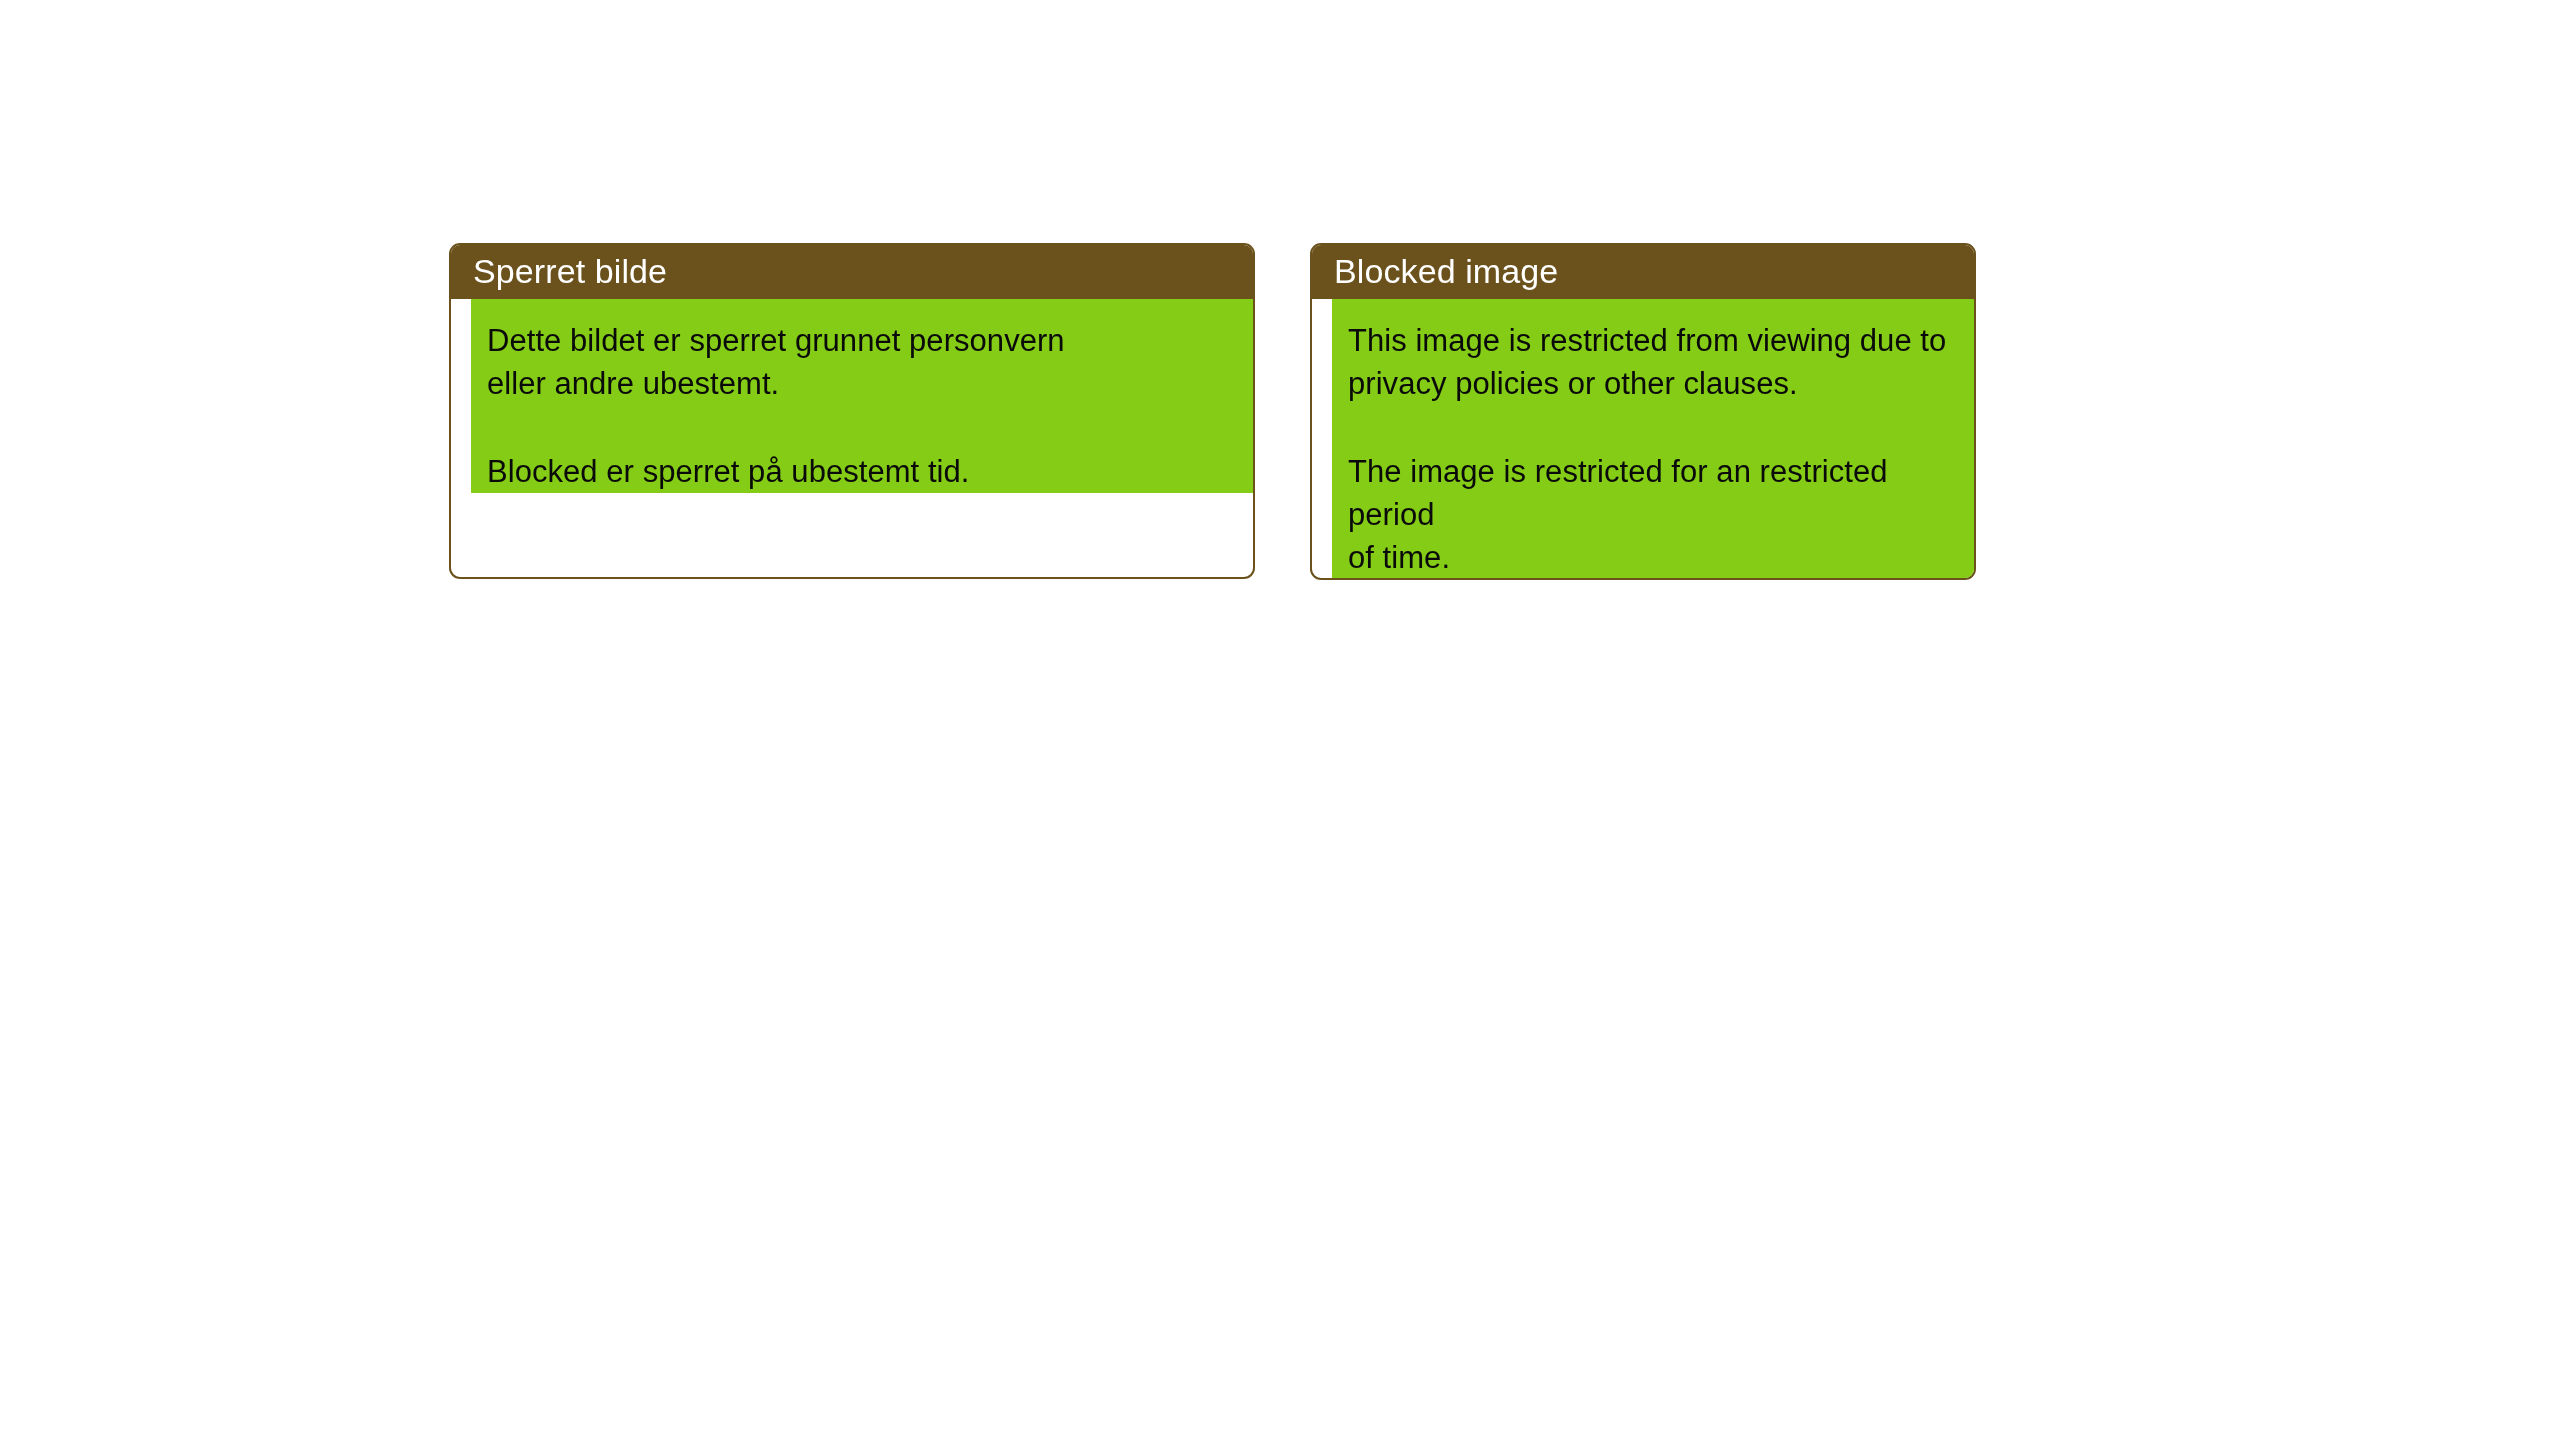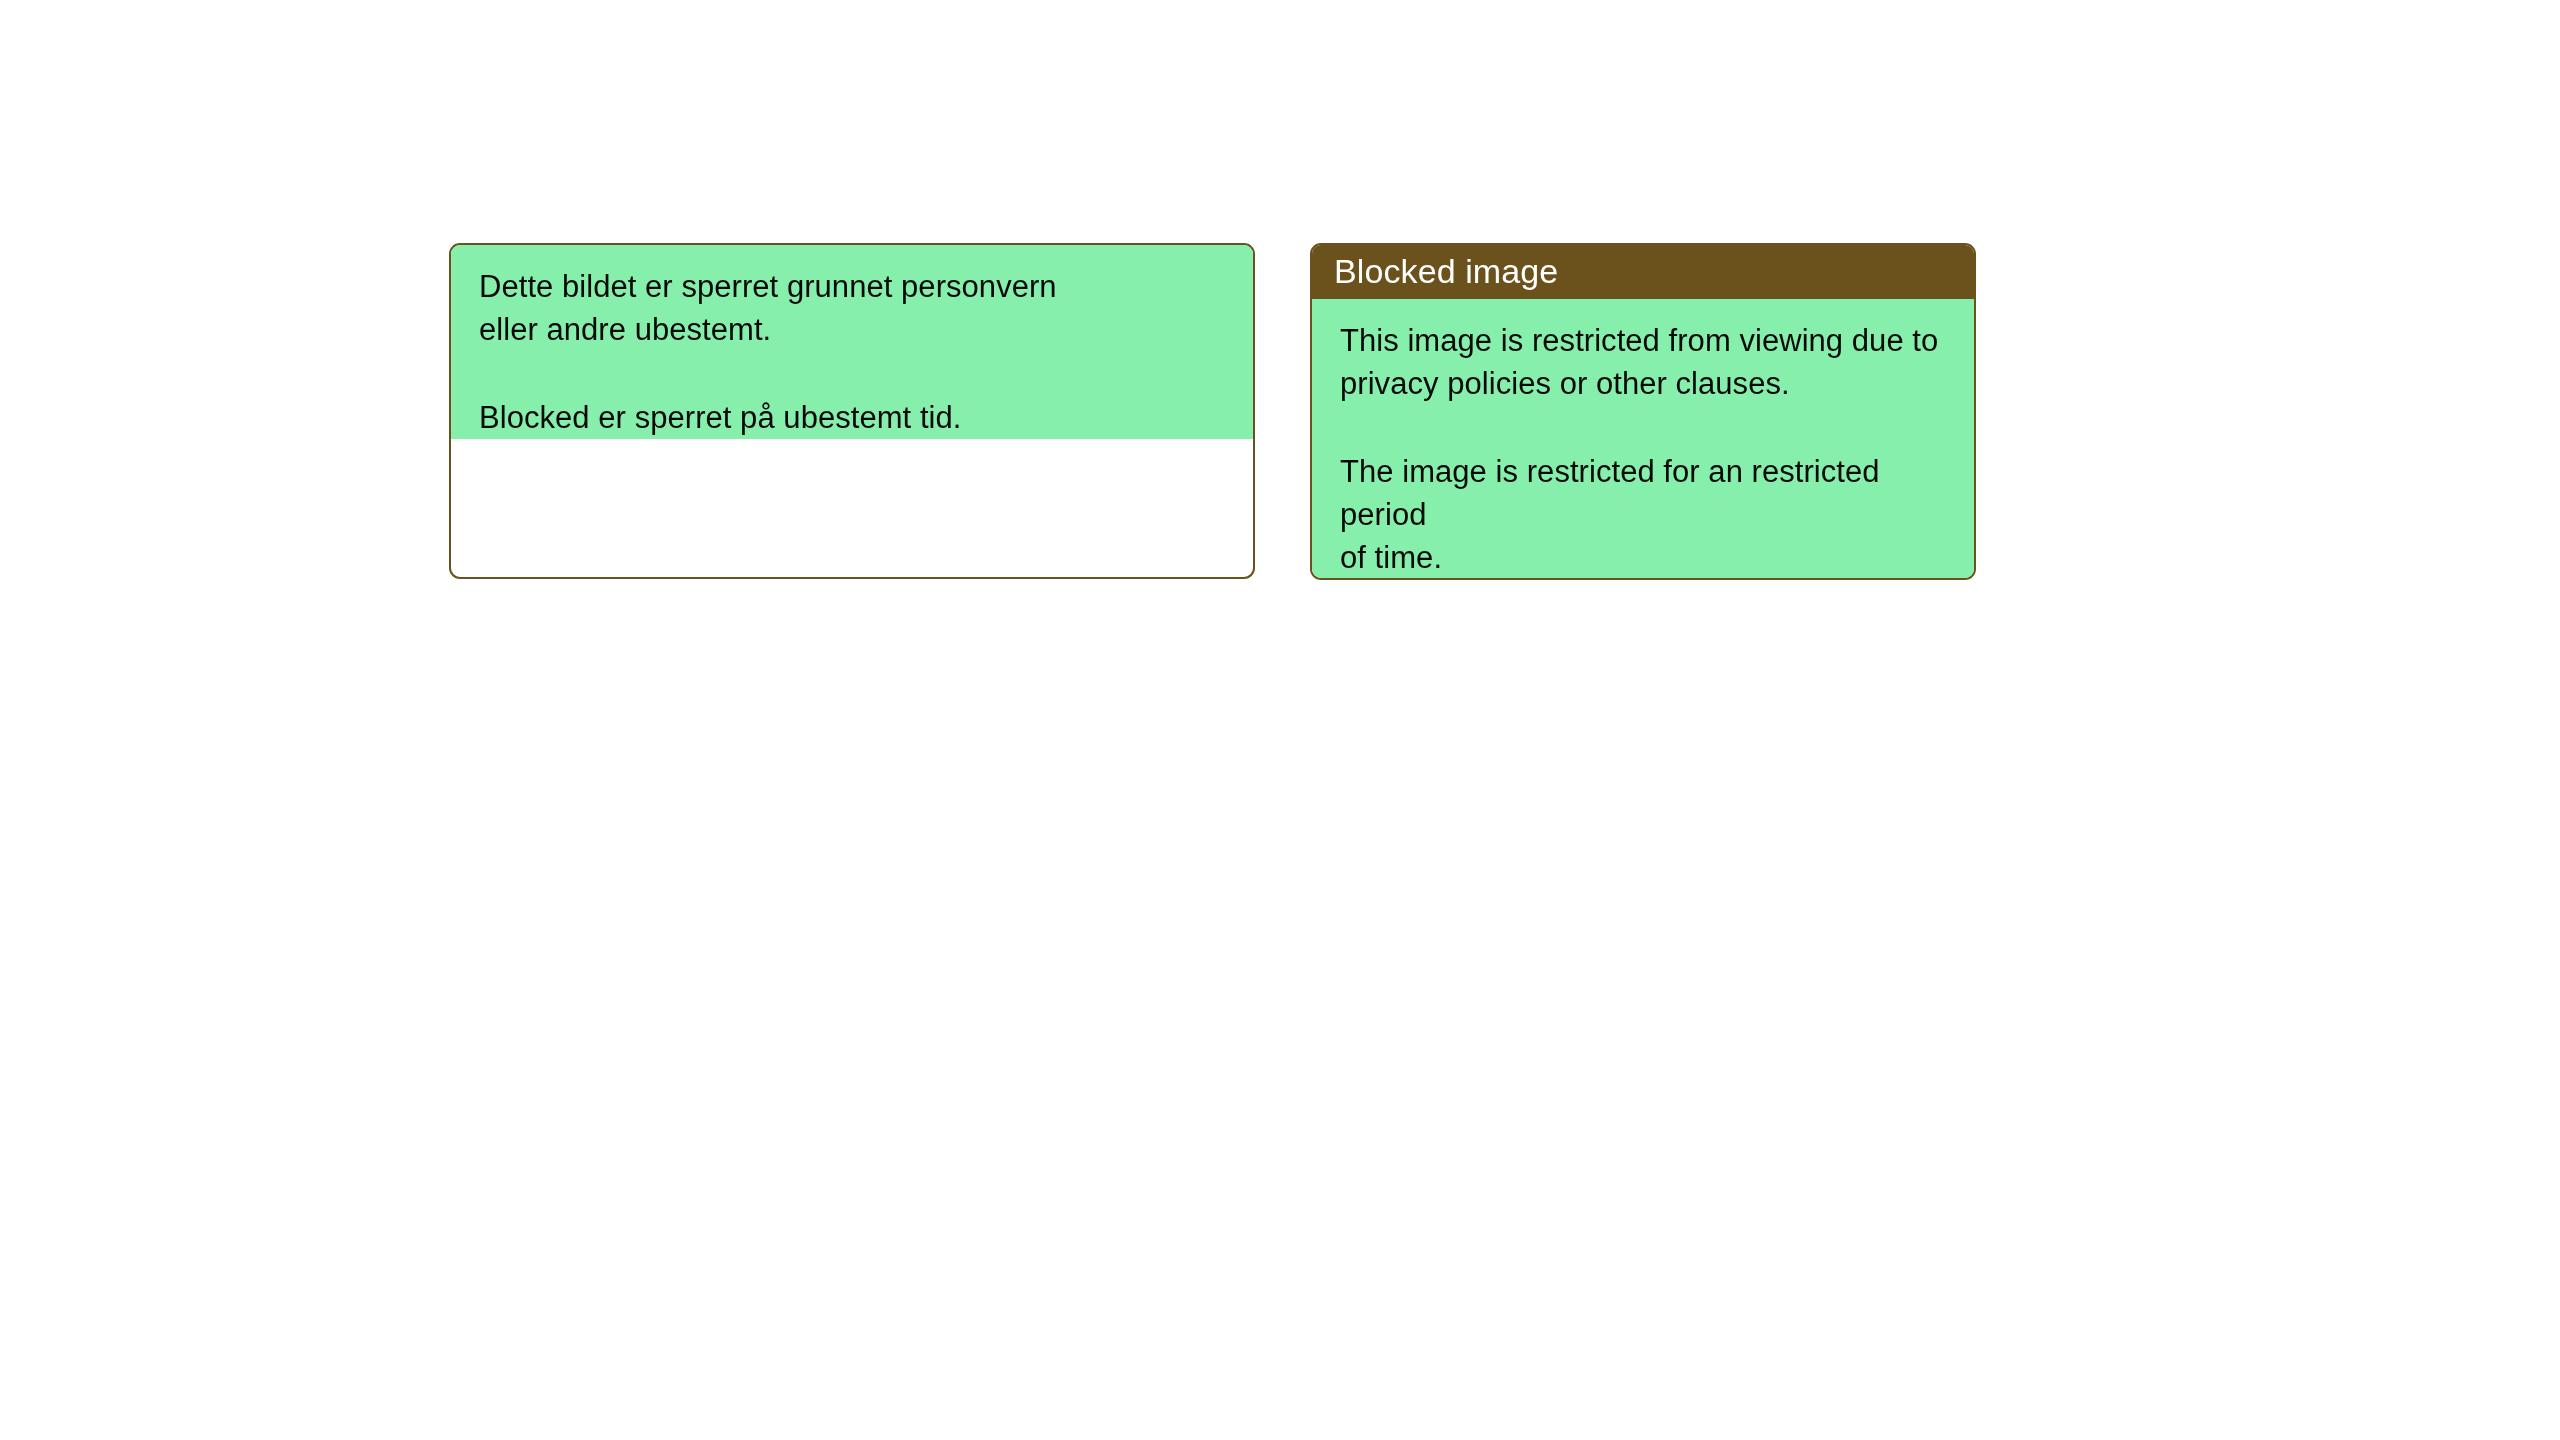--- a/index.html
+++ b/index.html
@@ -64,22 +64,23 @@
     color: #ffffff;
     font-size: 34px;
     font-weight: 400;
     line-height: 36px;
     letter-spacing: 0.1px;
     white-space: nowrap;
   }
 
   .card-body {
     box-sizing: border-box;
-    padding: 20px 26px 0 28px;
-    background: #86efac;
+    padding: 20px 26px 0 16px;
+    background: #84cc16;
+    margin-left: 20px;
   }
 
   .card-body p {
     margin: 0;
     color: #0a0a0a;
     font-size: 31px;
     line-height: 43px;
     font-weight: 400;
     letter-spacing: 0.05px;
   }
@@ -91,20 +92,23 @@
   .para-line {
     display: block;
   }
 </style>
 </head>
 <body>
 
 <div id="stage">
 
   <div class="notice-card card-left">
+    <div class="card-header">
+      <span class="card-title">Sperret bilde</span>
+    </div>
     <div class="card-body">
       <p>
         <span class="para-line">Dette bildet er sperret grunnet personvern</span>
         <span class="para-line">eller andre ubestemt.</span>
       </p>
       <p class="para-gap">
         <span class="para-line">Blocked er sperret på ubestemt tid.</span>
       </p>
     </div>
   </div>

